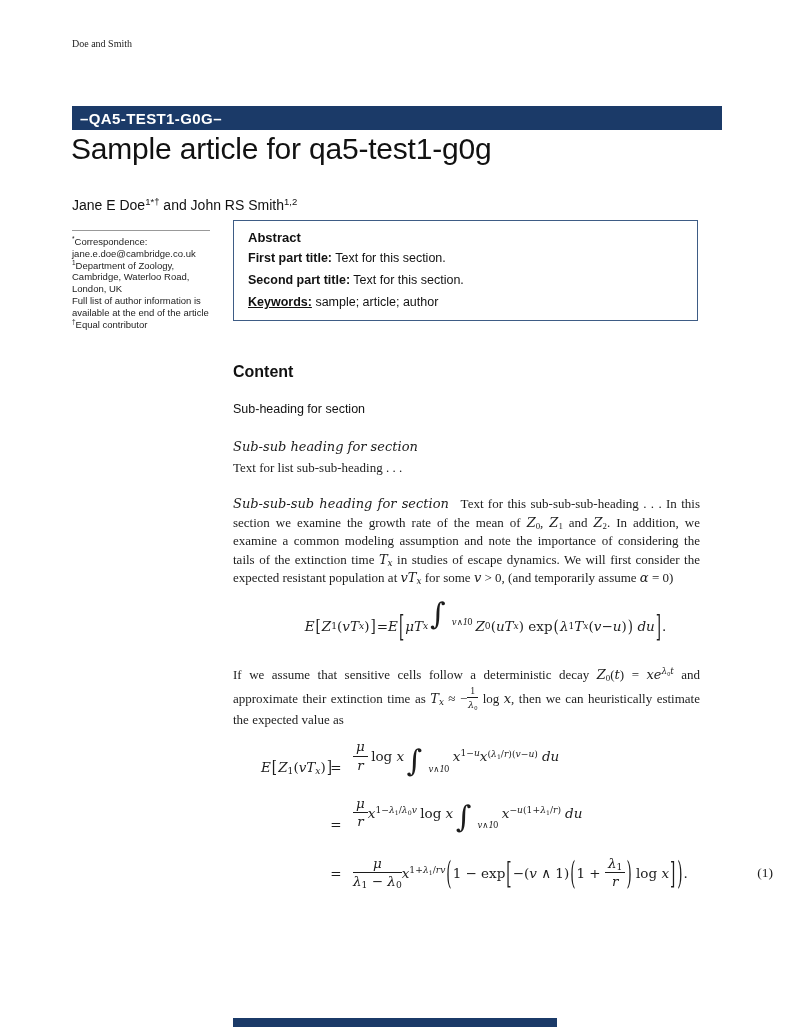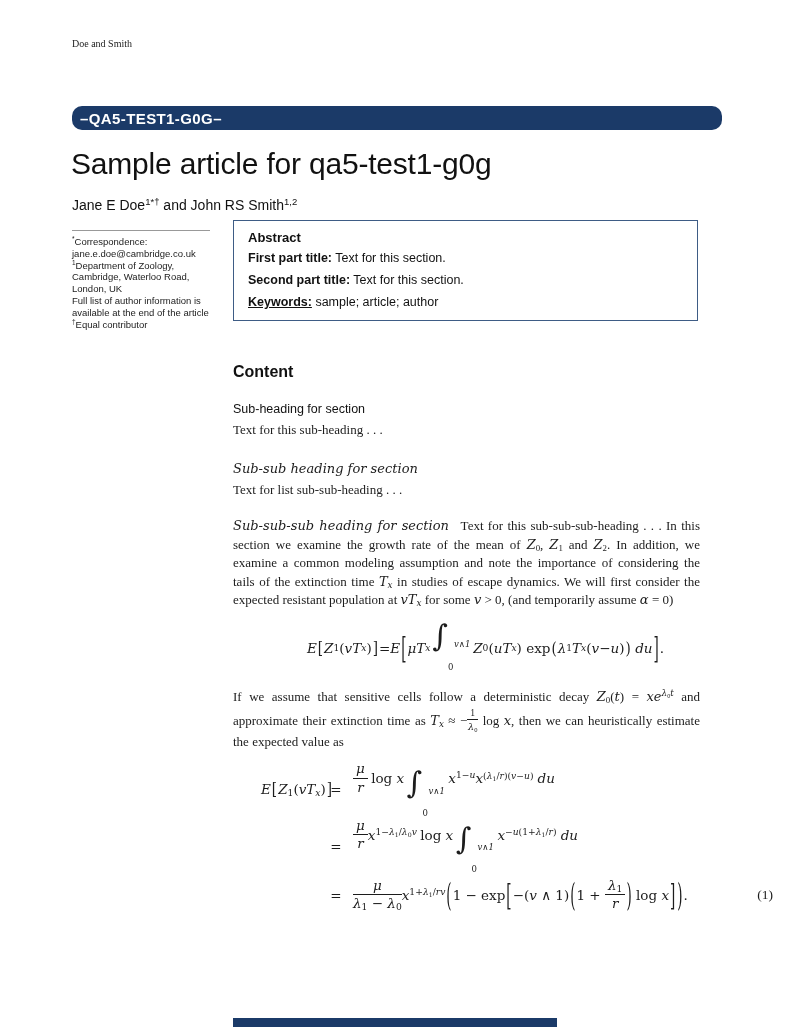--- a/index.html
+++ b/index.html
@@ -1,24 +1,24 @@
 <!DOCTYPE html>
 <html><head>
 <meta charset="utf-8">
 <style>
   html,body{margin:0;padding:0;background:#ffffff;}
   .page{position:relative;width:794px;height:1028px;background:#fff;overflow:hidden;
         font-family:"Liberation Serif", serif;color:#1c1c1c;}
   .running-head{position:absolute;left:72px;top:38px;font-family:Liberation Serif, serif;
         font-size:10px;color:#222;}
   .banner{position:absolute;left:72px;top:106px;width:650px;height:24px;background:#1b3a68;
-        display:flex;align-items:center;border-radius:10px;}
+        display:flex;align-items:center;}
   .banner .lbl{color:#fff;font-family:"Liberation Sans",sans-serif;font-weight:bold;
         font-size:15px;letter-spacing:.4px;padding-left:8px;}
-  .title{position:absolute;left:71px;top:147px;font-family:"Liberation Sans",sans-serif;
+  .title{position:absolute;left:71px;top:132px;font-family:"Liberation Sans",sans-serif;
         font-weight:500;font-size:30px;color:#111;letter-spacing:-.2px;}
   .authors{position:absolute;left:72px;top:197px;font-family:"Liberation Sans",sans-serif;
         font-size:14px;color:#111;}
   .sidebar{position:absolute;left:72px;top:230px;width:165px;font-family:"Liberation Sans",sans-serif;
         font-size:9.5px;line-height:11.8px;color:#222;white-space:nowrap;}
   .sidebar-rule{border:0;border-top:1px solid #999;width:138px;margin:0 0 5px 0;}
   .abstract{position:absolute;left:233px;top:220px;width:465px;border:1.5px solid #3e5c85;
         box-sizing:border-box;padding:9px 14px 10px 14px;font-family:"Liberation Sans",sans-serif;
         font-size:12.5px;color:#111;}
   .abstract .ah{font-weight:bold;font-size:13px;margin:0 0 6px 0;}
@@ -39,21 +39,21 @@
   .ms{font-size:.68em;vertical-align:-.25em;line-height:1;}
   .mp{font-size:.68em;vertical-align:.55em;line-height:1;}
   .msp{display:inline-block;}
   .mbig{display:inline-block;transform-origin:50% 55%;padding:0 1px;font-style:normal;}
   .frac{display:inline-block;vertical-align:-.62em;text-align:center;line-height:1.15;}
   .frac .fn{display:block;padding:0 3px 1px 3px;border-bottom:1px solid #1c1c1c;}
   .frac .fd{display:block;padding-top:1px;}
   .fsm{font-size:.74em;vertical-align:-.5em;}
   .intw{white-space:nowrap;}
   .intg{font-size:30px;line-height:0;vertical-align:-9px;font-family:"DejaVu Serif","DejaVu Sans",serif;}
-  .intl{display:inline-flex;flex-direction:column;justify-content:space-between;height:31px;
+  .intl{display:inline-flex;flex-direction:row;justify-content:space-between;height:31px;
         font-size:8.5px;vertical-align:-10px;margin-left:1px;line-height:1;}
   .intl .ihi{margin-left:5px;}
   .intl .ilo{margin-left:-1px;}
   .eqa{width:505px;margin:12px 0 10px 0;min-height:52px;display:flex;align-items:center;
         justify-content:center;font-size:13.5px;font-family:"DejaVu Serif",serif;white-space:nowrap;}
   .estp{margin-top:14px;}
   .eqb{width:540px;margin-top:10px;font-size:13.5px;font-family:"DejaVu Serif",serif;}
   .eqrow{display:grid;grid-template-columns:86px 34px 1fr 42px;align-items:center;min-height:42px;}
   .eqrow .lhs{padding-left:28px;white-space:nowrap;}
   .eqrow .eqs{text-align:center;}
@@ -86,21 +86,20 @@
     <div class="al"><span style="font-weight: bold;">First part title:</span><span> Text for this section.</span></div>
     <div class="al"><span style="font-weight: bold;">Second part title:</span><span> Text for this section.</span></div>
     <div class="al"><span style="font-weight: bold; text-decoration: underline;">Keywords:</span><span> sample; article; author</span></div>
   </div>
 
   <div class="main">
     <div class="h-big">Content</div>
 
 
     <div class="h-sub">Sub-heading for section</div>
-    <p class="bodyp">Text for this sub-heading . . .</p>
 
     <div class="h-subsub">Sub-sub heading for section</div>
     <p class="bodyp">Text for list sub-sub-heading . . .</p>
 
     <p class="rich"><span class="mi">Sub-sub-sub heading for section</span><span class="msp" style="width: 0.9em;"></span><span>Text for this sub-sub-sub-heading . . . In this section we examine the growth rate of the mean of </span><span class="mi">Z</span><span class="ms">0</span><span>, </span><span class="mi">Z</span><span class="ms">1</span><span> and </span><span class="mi">Z</span><span class="ms">2</span><span>. In addition, we examine a common modeling assumption and note the importance of considering the tails of the extinction time </span><span class="mi">T</span><span class="ms mi">x</span><span> in studies of escape dynamics. We will first consider the expected resistant population at </span><span class="mi">vT</span><span class="ms mi">x</span><span> for some </span><span class="mi">v</span><span> &gt; 0, (and temporarily assume </span><span class="mi">α</span><span> = 0)</span></p>
 
     <div class="eqa">
         <span class="mi">E</span>
         <span class="mbig" style="transform: scale(1, 1.3);">[</span>
         <span class="mi">Z</span>

